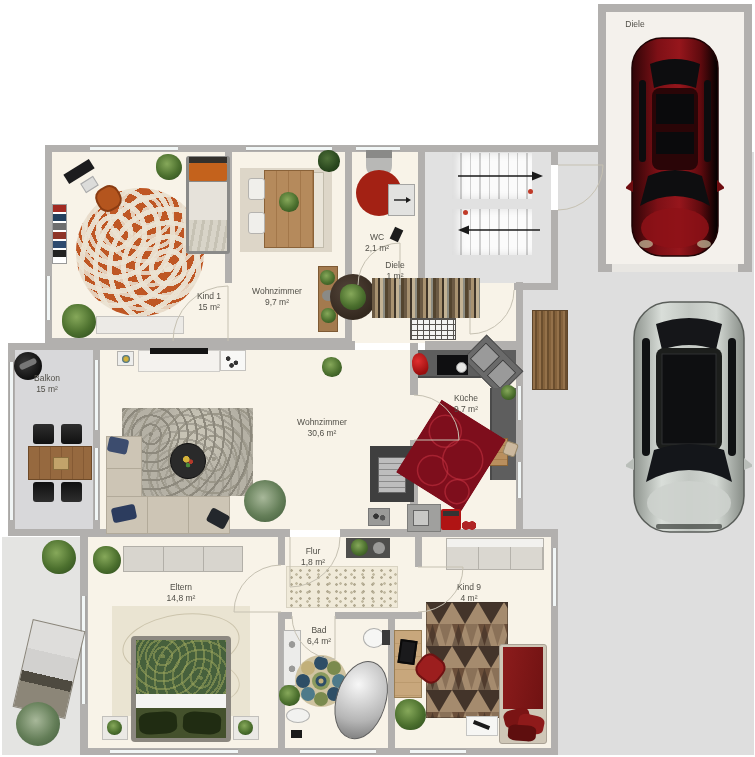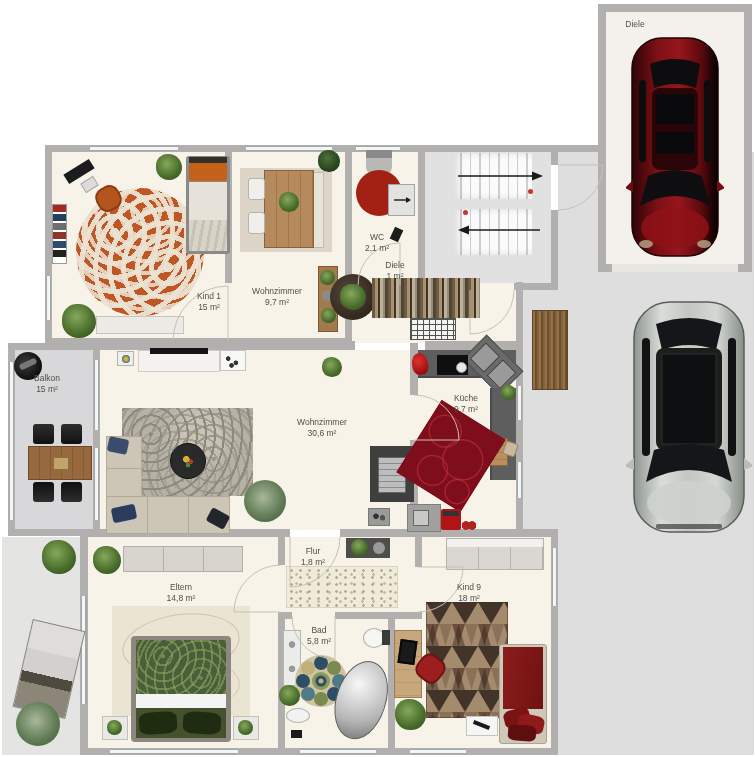--- a/index.html
+++ b/index.html
@@ -413,20 +413,20 @@
   <div class="label" style="left:313px;top:546px">
     <span>Flur</span>
       <span>1,8 m²</span>
   </div>
   <div class="label" style="left:181px;top:582px">
     <span>Eltern</span>
       <span>14,8 m²</span>
   </div>
   <div class="label" style="left:319px;top:625px">
     <span>Bad</span>
-      <span>5,8 m²</span>
+      <span>6,4 m²</span>
   </div>
   <div class="label" style="left:469px;top:582px">
     <span>Kind 9</span>
-      <span>18 m²</span>
+      <span>4 m²</span>
   </div>
 
 </div>
 
 </body></html>

